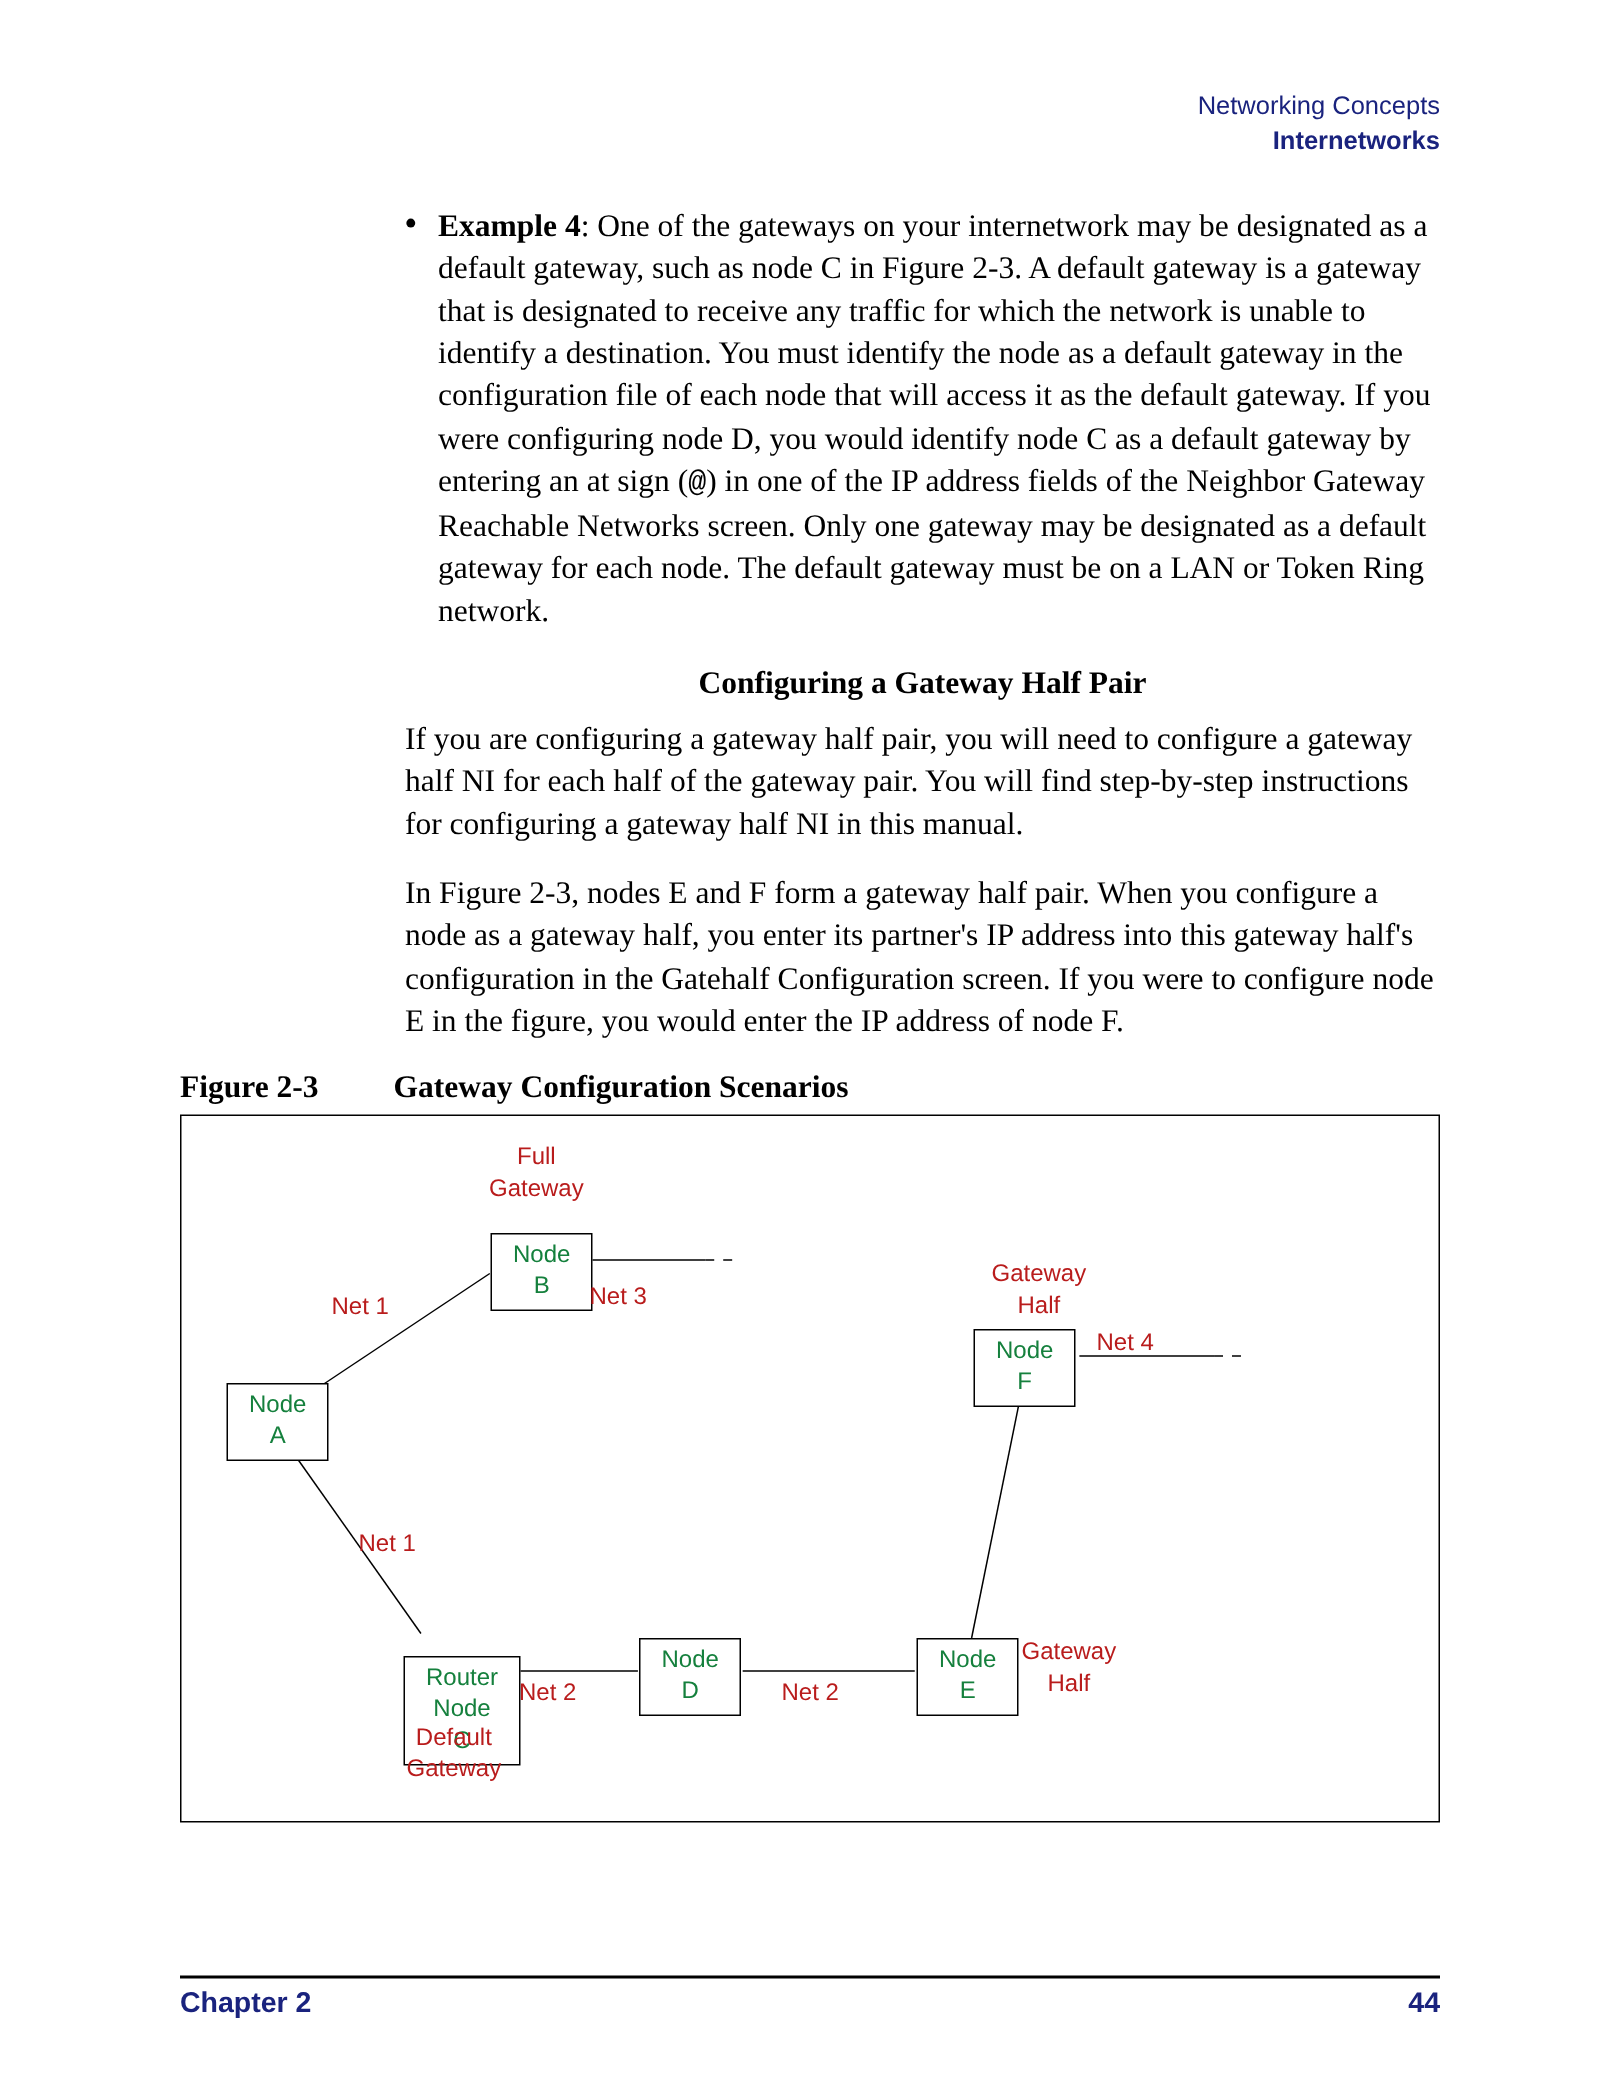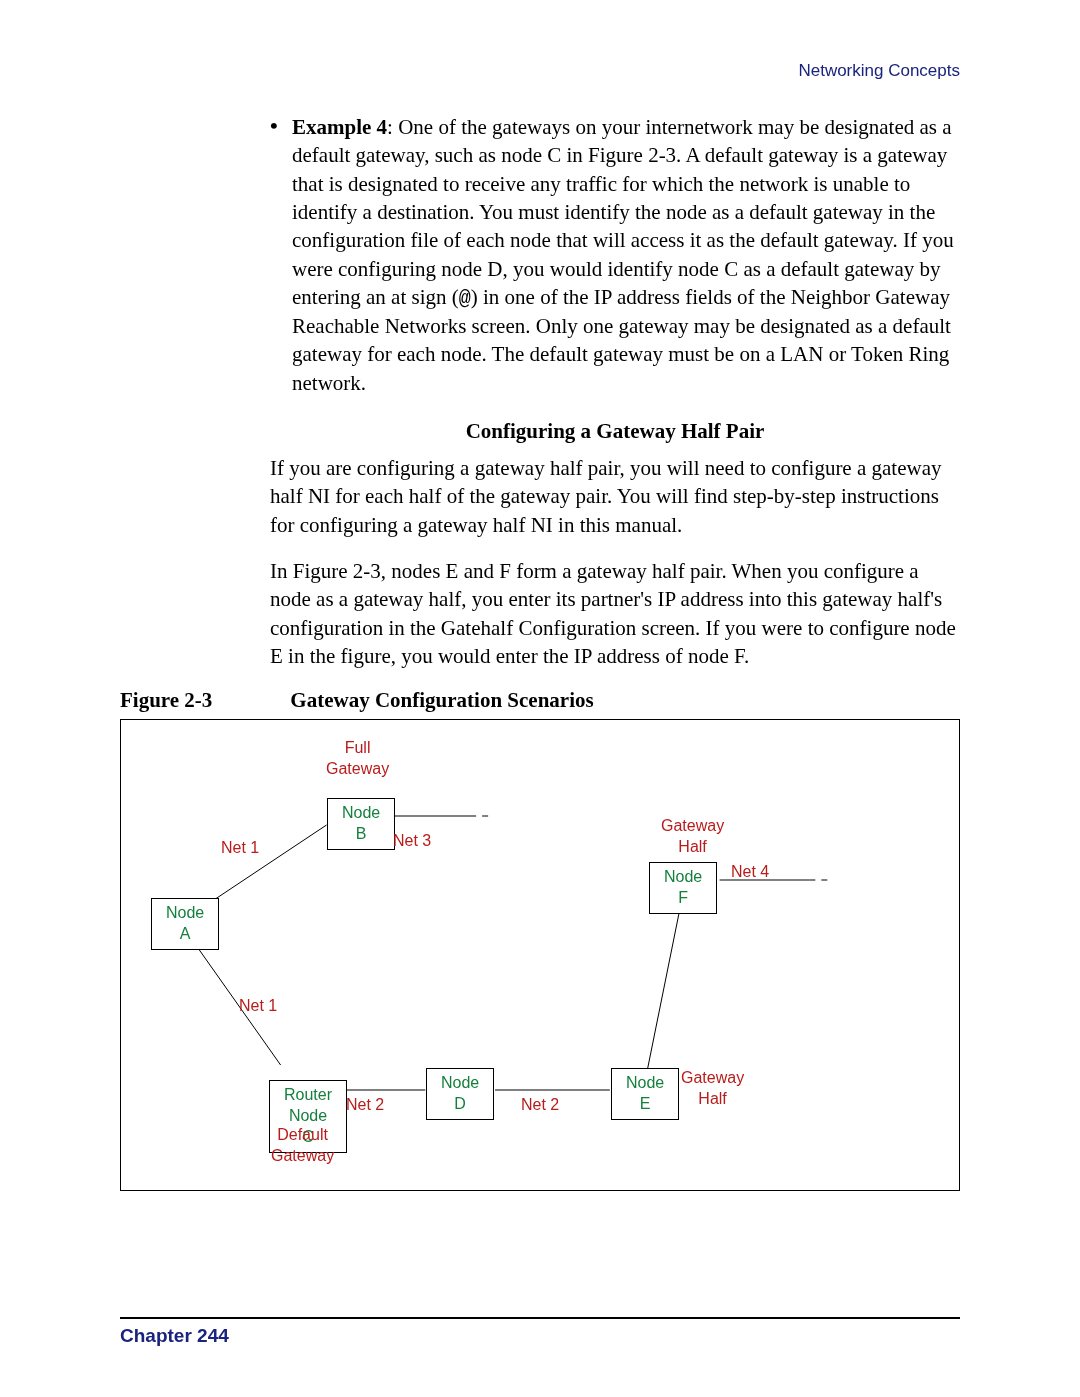--- a/index.html
+++ b/index.html
@@ -59,21 +59,21 @@
     text-align: center;
   }
   .para {
     font-size: 21px;
     line-height: 1.35;
     margin-bottom: 18px;
   }
 
   .fig-row {
     display: flex;
-    gap: 78px;
+    gap: 50px;
     font-weight: bold;
     font-size: 21px;
     margin-top: 6px;
     margin-bottom: 6px;
   }
   .fig-left-pad { margin-left: 0; }
 
   
   .figure-box {
     border: 1.5px solid #000;
@@ -110,29 +110,30 @@
     left: 120px;
     right: 120px;
     bottom: 50px;
     border-top: 2px solid #000;
     padding-top: 6px;
     font-family: Arial, Helvetica, sans-serif;
     font-weight: bold;
     font-size: 19px;
     color: #1a237e;
     display: flex;
-    justify-content: flex-start;
+    justify-content: space-between;
   }
 </style>
 </head>
 <body>
 
 <div class="page">
   <div class="header">
     <div class="line1">Networking Concepts</div>
+    <div class="line2">Internetworks</div>
   </div>
 
   <div class="body-col">
     <div class="bullet-block">
       <div class="bullet-dot">•</div>
       <div class="bullet-text">
         <span class="lead">Example 4</span><span>: One of the gateways on your internetwork may be designated as a default gateway, such as node C in Figure 2-3. A default gateway is a gateway that is designated to receive any traffic for which the network is unable to identify a destination. You must identify the node as a default gateway in the configuration file of each node that will access it as the default gateway. If you were configuring node D, you would identify node C as a default gateway by entering an at sign (</span><span class="mono">@</span><span>) in one of the IP address fields of the Neighbor Gateway Reachable Networks screen. Only one gateway may be designated as a default gateway for each node. The default gateway must be on a LAN or Token Ring network.</span>
       </div>
     </div>
   </div>

